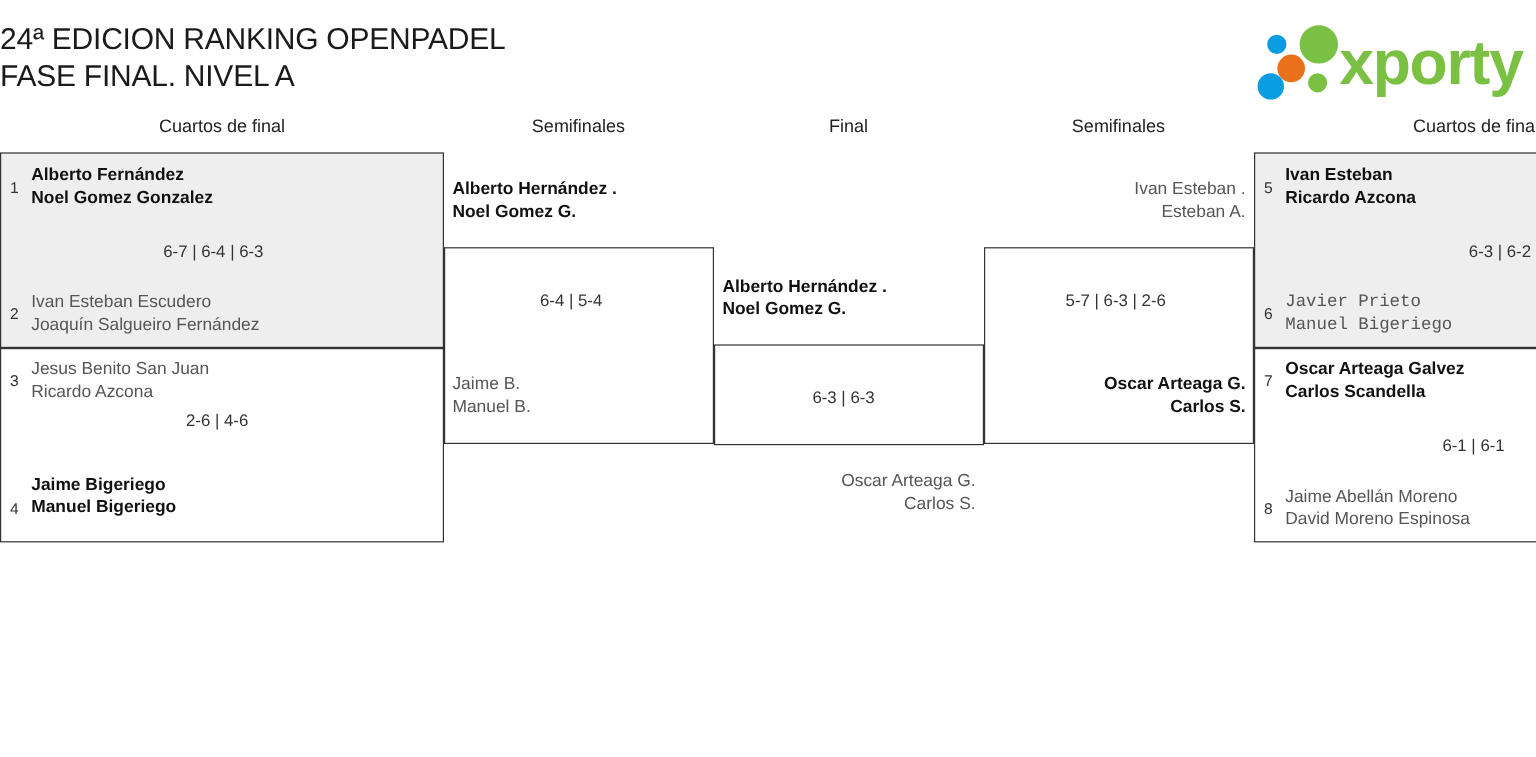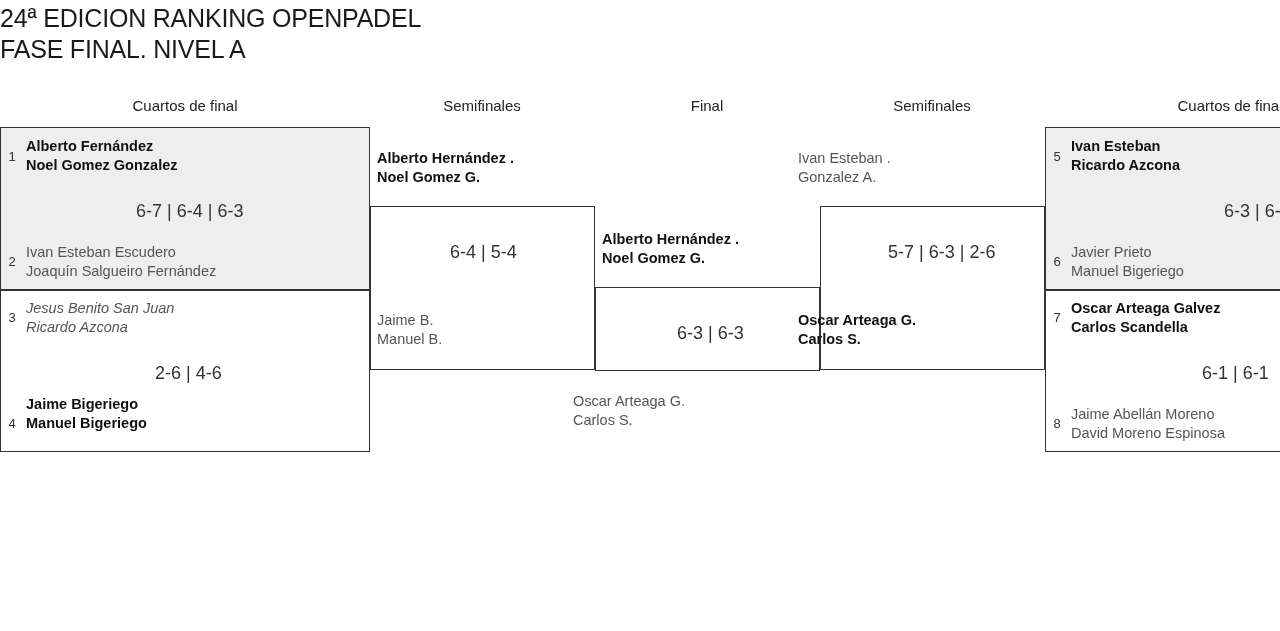--- a/index.html
+++ b/index.html
@@ -13,21 +13,21 @@
 
   body {
     font-family: "Liberation Sans", sans-serif;
     color: #222222;
     position: relative;
   }
 
   
   #header {
     position: absolute;
-    top: 1px; left: 0;
+    top: 16px; left: 0;
     width: 1280px;
     height: 88px;
   }
 
   #title {
     position: absolute;
     left: 0;
     top: 2px;
     font-size: 25px;
     font-weight: 500;
@@ -69,48 +69,60 @@
   
   .team {
     position: absolute;
     font-size: 14.5px;
     line-height: 19px;
     white-space: nowrap;
   }
   .team .ln { display: block; }
   .team.winner { font-weight: bold; color: #111111; }
   .team.loser  { font-weight: normal; color: #555555; }
-  .team.right  { }
+  .team.right  { text-align: right; }
 
   
   .seed {
     position: absolute;
     font-size: 13px;
     color: #333333;
     line-height: 19px;
     width: 16px;
     text-align: center;
   }
 
   
   .score {
     position: absolute;
-    font-size: 18px;
+    font-size: 14px;
     color: #333333;
     white-space: nowrap;
   }
 </style>
 </head>
 <body>
 
 <div id="header">
 
   <div id="title">24ª EDICION RANKING OPENPADEL
 FASE FINAL. NIVEL A</div>
 
+  <div id="logo">
+    <svg width="230" height="64" viewBox="0 0 230 64" xmlns="http://www.w3.org/2000/svg">
+
+      <circle cx="18" cy="17" r="8" fill="#0a9ee0"></circle>
+      <circle cx="53" cy="17" r="16" fill="#7ac143"></circle>
+      <circle cx="30" cy="37" r="11.5" fill="#e8711a"></circle>
+      <circle cx="13" cy="52" r="11" fill="#0a9ee0"></circle>
+      <circle cx="52" cy="49" r="8" fill="#7ac143"></circle>
+
+      <text x="70" y="50" font-family="'Liberation Sans', sans-serif" font-size="52" font-weight="bold" fill="#7ac143" letter-spacing="-1">xporty</text>
+    </svg>
+  </div>
 </div>
 
 <div class="col-head" style="left:85px;  width:200px;">Cuartos de final</div>
 <div class="col-head" style="left:382px; width:200px;">Semifinales</div>
 <div class="col-head" style="left:607px; width:200px;">Final</div>
 <div class="col-head" style="left:832px; width:200px;">Semifinales</div>
 <div class="col-head" style="left:1130px;width:200px;">Cuartos de final</div>
 
 <div class="box shaded" style="left:0px; top:127px; width:370px; height:163px;">
 </div>
@@ -122,25 +134,25 @@
 <div class="score" style="left:136px; top:201px;">6-7 | 6-4 | 6-3</div>
 <div class="seed" style="left:4px;  top:252px;">2</div>
 <div class="team loser" style="left:26px; top:243px;">
   <span class="ln">Ivan Esteban Escudero</span>
   <span class="ln">Joaquín Salgueiro Fernández</span>
 </div>
 
 <div class="box" style="left:0px; top:290px; width:370px; height:162px;">
 </div>
 <div class="seed" style="left:4px;  top:308px;">3</div>
-<div class="team loser" style="left:26px; top:299px;font-style:italic;">
+<div class="team loser" style="left:26px; top:299px;">
   <span class="ln">Jesus Benito San Juan</span>
   <span class="ln">Ricardo Azcona</span>
 </div>
-<div class="score" style="left:155px; top:363px;">2-6 | 4-6</div>
+<div class="score" style="left:155px; top:342px;">2-6 | 4-6</div>
 <div class="seed" style="left:4px;  top:414px;">4</div>
 <div class="team winner" style="left:26px; top:395px;">
   <span class="ln">Jaime Bigeriego</span>
   <span class="ln">Manuel Bigeriego</span>
 </div>
 
 <div class="box" style="left:370px; top:206px; width:225px; height:164px;">
 </div>
 <div class="team winner" style="left:377px; top:149px;">
   <span class="ln">Alberto Hernández .</span>
@@ -161,38 +173,38 @@
 <div class="score" style="left:677px; top:323px;">6-3 | 6-3</div>
 <div class="team loser right" style="left:573px; top:392px; width:240px;">
   <span class="ln">Oscar Arteaga G.</span>
   <span class="ln">Carlos S.</span>
 </div>
 
 <div class="box" style="left:820px; top:206px; width:225px; height:164px;">
 </div>
 <div class="team loser right" style="left:798px; top:149px; width:240px;">
   <span class="ln">Ivan Esteban .</span>
-  <span class="ln">Gonzalez A.</span>
+  <span class="ln">Esteban A.</span>
 </div>
 <div class="score" style="left:888px; top:242px;">5-7 | 6-3 | 2-6</div>
 <div class="team winner right" style="left:798px; top:311px; width:240px;">
   <span class="ln">Oscar Arteaga G.</span>
   <span class="ln">Carlos S.</span>
 </div>
 
 <div class="box shaded" style="left:1045px; top:127px; width:370px; height:163px;">
 </div>
 <div class="seed" style="left:1049px; top:147px;">5</div>
 <div class="team winner" style="left:1071px; top:137px;">
   <span class="ln">Ivan Esteban</span>
   <span class="ln">Ricardo Azcona</span>
 </div>
 <div class="score" style="left:1202px; top:201px;margin-left:22px;">6-3 | 6-2</div>
 <div class="seed" style="left:1049px; top:252px;">6</div>
-<div class="team loser" style="left:1071px; top:243px;">
+<div class="team loser" style="left:1071px; top:243px;font-family:Liberation Mono, monospace;">
   <span class="ln">Javier Prieto</span>
   <span class="ln">Manuel Bigeriego</span>
 </div>
 
 <div class="box" style="left:1045px; top:290px; width:370px; height:162px;">
 </div>
 <div class="seed" style="left:1049px; top:308px;">7</div>
 <div class="team winner" style="left:1071px; top:299px;">
   <span class="ln">Oscar Arteaga Galvez</span>
   <span class="ln">Carlos Scandella</span>

